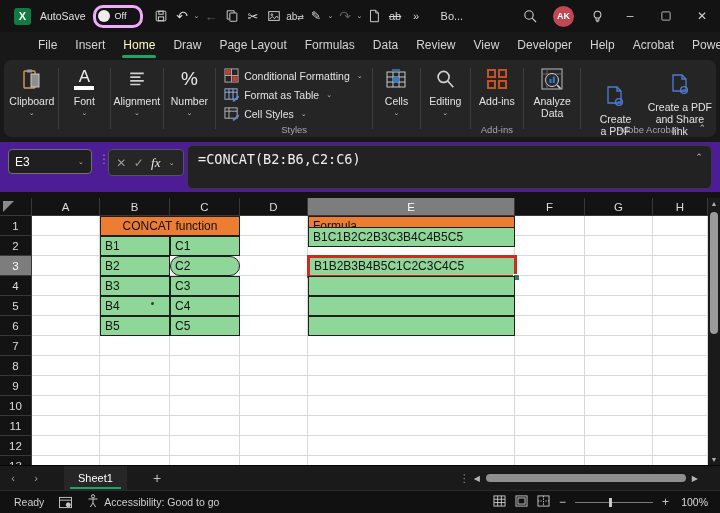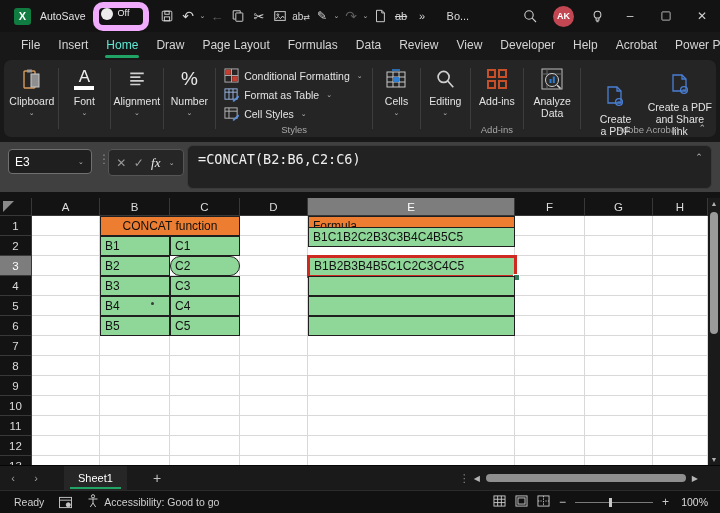--- a/index.html
+++ b/index.html
@@ -4,54 +4,54 @@
 <style>
   html,body{margin:0;padding:0;}
   body{width:720px;height:513px;position:relative;overflow:hidden;background:#1e1e1e;
        font-family:"Liberation Sans",sans-serif;color:#e6e6e6;}
   .abs{position:absolute;}
   
   #titlebar{left:0;top:0;width:720px;height:32px;background:#131313;display:flex;align-items:center;}
   .xl-logo{width:17px;height:17px;margin-left:14px;border-radius:3px;background:#107C41;display:flex;align-items:center;justify-content:center;
            font-size:11px;font-weight:bold;color:#fff;}
   .autosave-label{font-size:10.5px;color:#e0e0e0;margin-left:9px;}
-  .pill{width:40px;height:17px;border:6px solid #f0abfc;border-radius:10px;margin-left:7px;display:flex;padding:0 2px;}
+  .pill{width:40px;height:17px;border:3px solid #f0abfc;border-radius:10px;margin-left:7px;display:flex;align-items:center;padding:0 2px;}
   .knob{width:12px;height:12px;border-radius:50%;background:#ececec;}
   .pill-state{font-size:9px;color:#ececec;margin-left:5px;}
   .qat{display:flex;align-items:center;margin-left:8px;}
   .qbtn{height:24px;min-width:21px;display:flex;align-items:center;justify-content:center;color:#d6d6d6;font-size:13px;}
   .qbtn.dim{color:#5f5f5f;}
   .qbtn svg{display:block;}
   .chev{font-size:7px;color:#bdbdbd;width:8px;text-align:center;}
   .docname{font-size:11px;color:#dadada;margin-left:14px;}
   .tb-ico{width:30px;height:32px;display:flex;align-items:center;justify-content:center;color:#d6d6d6;}
   .avatar{width:21px;height:21px;border-radius:50%;background:#C24753;color:#fff;font-size:9px;font-weight:bold;
           display:flex;align-items:center;justify-content:center;margin:0 8px;}
   .wbtn{width:36px;height:32px;display:flex;align-items:center;justify-content:center;color:#d0d0d0;font-size:12px;}
   
-  #tabrow{left:0;top:32px;width:720px;height:28px;background:#181818;display:flex;align-items:center;padding-left:12px;box-sizing:border-box;}
+  #tabrow{left:0;top:32px;width:720px;height:28px;background:#181818;display:flex;align-items:center;padding-left:29px;box-sizing:border-box;}
   .rtab{font-size:12px;color:#d4d4d4;padding:0 9px;height:28px;line-height:27px;position:relative;white-space:nowrap;}
-  .rtab.active{color:#5eead4;}
+  .rtab.active{color:#fef9c3;}
   .rtab.active::after{content:"";position:absolute;left:8px;right:8px;bottom:2px;height:3px;background:#21A366;border-radius:2px;}
   
   #ribbon{left:0;top:60px;width:720px;height:82px;background:#181818;}
   #ribbon-card{position:absolute;left:4px;top:0;right:4px;bottom:5px;background:#252525;border-radius:7px;display:flex;align-items:stretch;padding:3px 4px 0 4px;box-sizing:border-box;}
   .rgroup{position:relative;display:flex;flex-direction:column;align-items:center;padding-top:3px;}
   .vsep{width:1px;background:#3d3d3d;margin:5px 2px 8px 2px;}
   .big-ico{height:26px;display:flex;align-items:center;justify-content:center;}
   .g-label{font-size:10.5px;color:#e3e3e3;margin-top:3px;white-space:nowrap;}
   .g-chev{font-size:7px;color:#bdbdbd;margin-top:2px;}
   .caption{position:absolute;bottom:2px;left:0;right:0;text-align:center;font-size:9.5px;color:#a8a8a8;white-space:nowrap;}
   .styles-col{display:flex;flex-direction:column;justify-content:flex-start;gap:4px;padding:5px 6px 0 6px;}
   .styles-row{display:flex;align-items:center;gap:5px;font-size:10.5px;color:#e3e3e3;white-space:nowrap;}
   .styles-row .chev{margin-left:1px;}
   .two-line{font-size:10.5px;color:#e3e3e3;text-align:center;line-height:1.15;margin-top:3px;white-space:pre-line;}
   .collapse-chev{position:absolute;right:10px;bottom:4px;color:#bdbdbd;font-size:9px;}
   
-  #formularow{left:0;top:142px;width:720px;height:50px;background:#404040;}
+  #formularow{left:0;top:142px;width:720px;height:50px;background:#4c1d95;}
   #namebox{position:absolute;left:8px;top:7px;width:84px;height:25px;border:1px solid #707070;border-radius:4px;background:#1f1f1f;
            display:flex;align-items:center;font-size:12px;color:#fff;padding:0 6px;box-sizing:border-box;}
   #namebox .chev{margin-left:auto;}
   .fdots{position:absolute;left:98px;top:10px;color:#8a8a8a;font-size:12px;letter-spacing:0;}
   #fbtns{position:absolute;left:108px;top:7px;width:74px;height:25px;border:1px solid #555;border-radius:4px;background:#262626;
          display:flex;align-items:center;justify-content:space-evenly;font-size:12px;color:#9a9a9a;}
   #fbtns .fx{color:#e8e8e8;font-style:italic;font-family:"Liberation Serif",serif;font-size:13px;}
   #finput{position:absolute;left:187px;top:3px;right:8px;height:44px;background:#222;border:1px solid #3a3a3a;border-radius:6px;box-sizing:border-box;}
   #formula-text{position:absolute;left:10px;top:5px;font-family:"DejaVu Sans Mono",monospace;font-size:13.5px;color:#f0f0f0;}
   #finput .chev{position:absolute;right:8px;top:6px;font-size:9px;}

